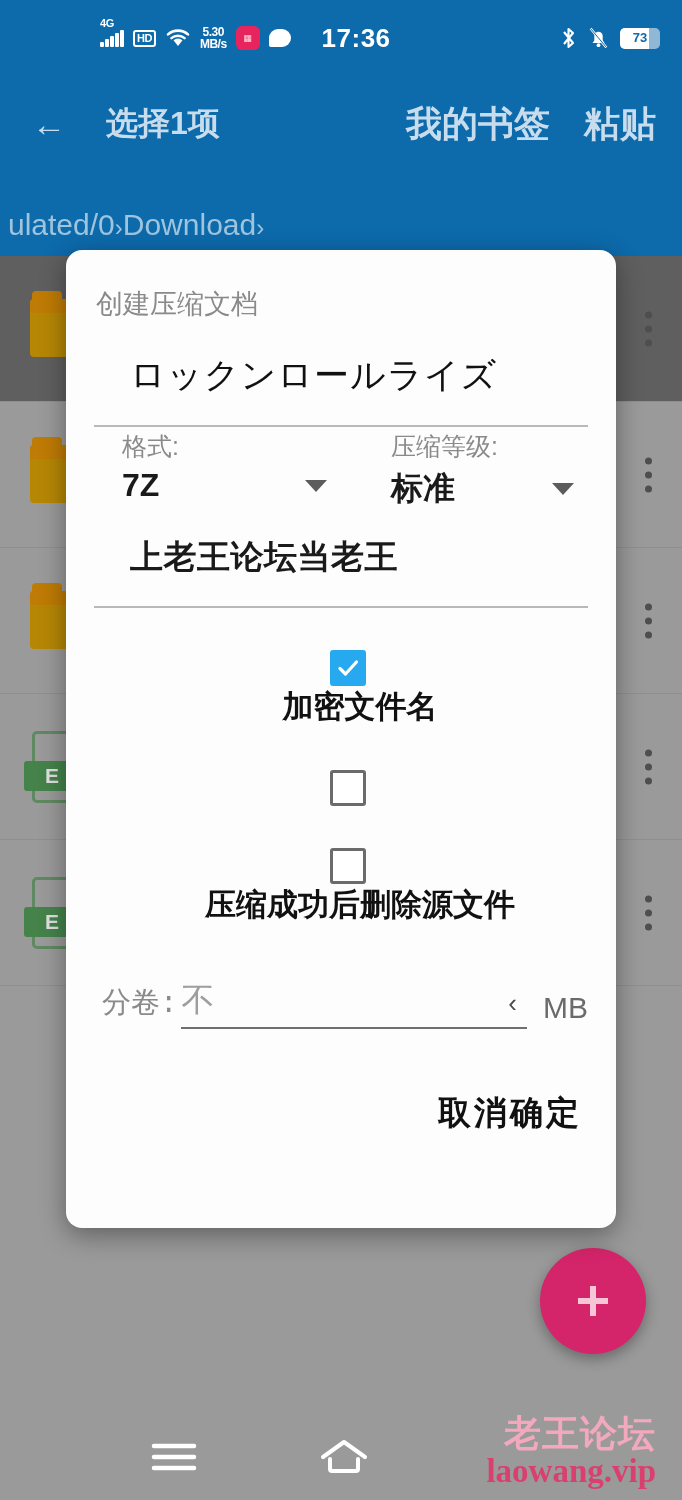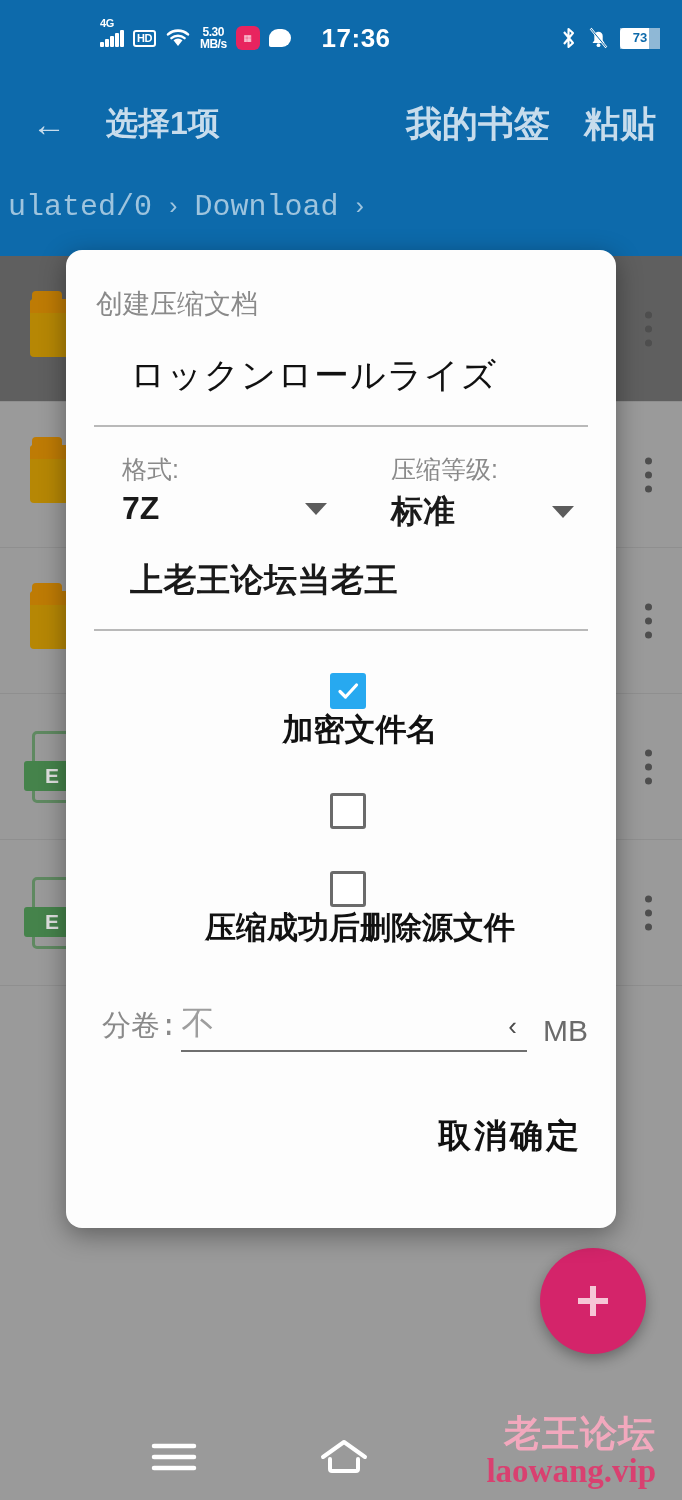--- a/index.html
+++ b/index.html
@@ -89,21 +89,21 @@
   }
   #clock {
     color: #fff;
     font-size: 26px;
     font-weight: bold;
     margin-left: 22px;
     letter-spacing: 0.5px;
   }
   .batt {
     width: 40px; height: 21px;
-    border-radius: 0;
+    border-radius: 5px;
     background: #8fb8d6;
     position: relative;
     overflow: hidden;
   }
   .batt-fill {
     position: absolute;
     left: 0; top: 0; bottom: 0;
     width: 73%;
     background: #fff;
     border-radius: 4px 0 0 4px;
@@ -149,27 +149,25 @@
     color: #c7dcec;
     font-size: 36px;
     font-weight: bold;
     white-space: nowrap;
   }
   #act-bookmark { margin-left: auto; }
   #act-paste { margin-left: 34px; }
 
   #breadcrumb {
     display: flex;
-    align-items: center;
-    gap: 14px;
+    align-items: flex-end;
     padding: 0 8px;
     height: 70px;
     white-space: nowrap;
     overflow: hidden;
-    font-family: Liberation Mono, monospace;
   }
   .crumb {
     color: #9ec4de;
     font-size: 30px;
   }
   .crumb.current { color: #e6f0f8; }
   .crumb-sep { color: #9ec4de; font-size: 24px; }
 
   
   #file-list {
@@ -340,21 +338,21 @@
     white-space: nowrap;
   }
   .dlg-divider {
     height: 2px;
     background: #b9b9b9;
     margin-top: 26px;
   }
 
   #options-row {
     display: flex;
-    margin-top: 26px;
+    margin-top: 3px;
   }
   .opt-col { width: 50%; padding-left: 28px; }
   .opt-col.second { padding-left: 50px; }
   .opt-label {
     color: #8a8a8a;
     font-size: 25px;
   }
   .opt-select {
     display: flex;
     align-items: center;

